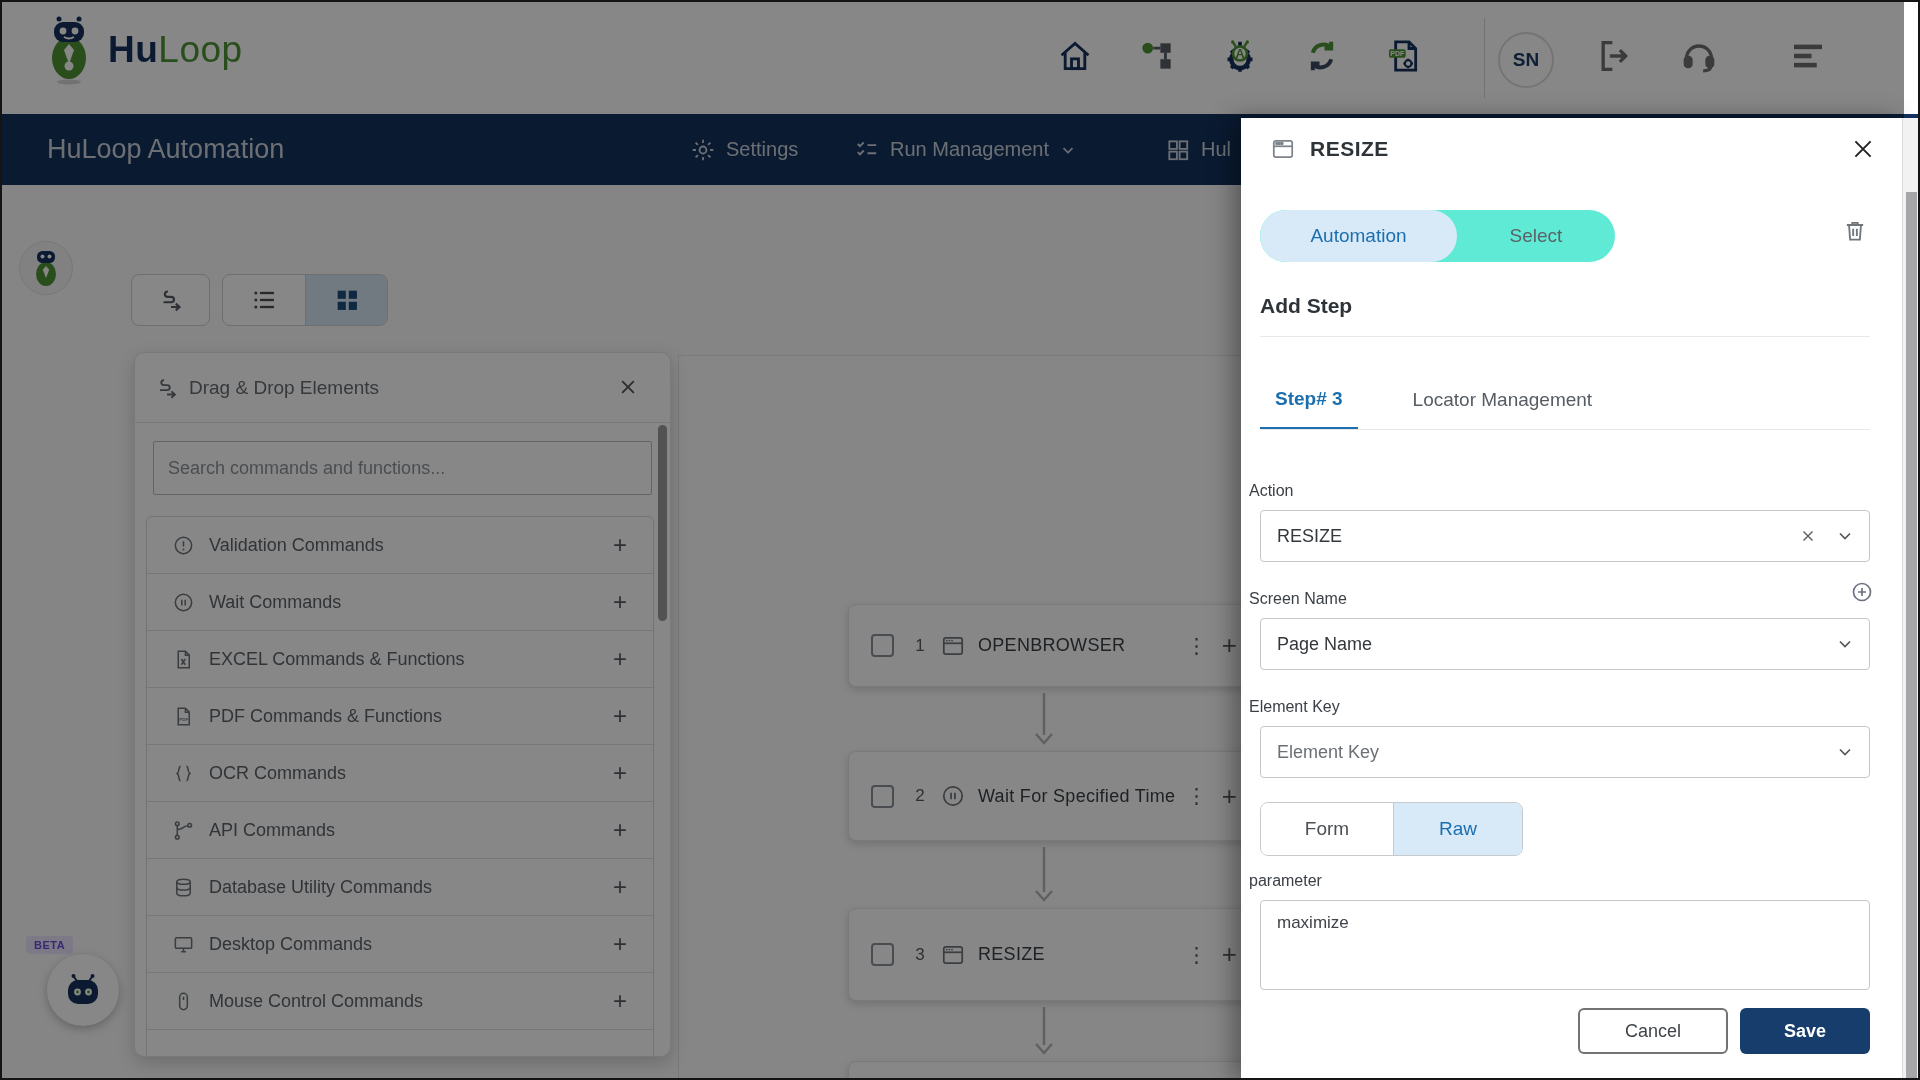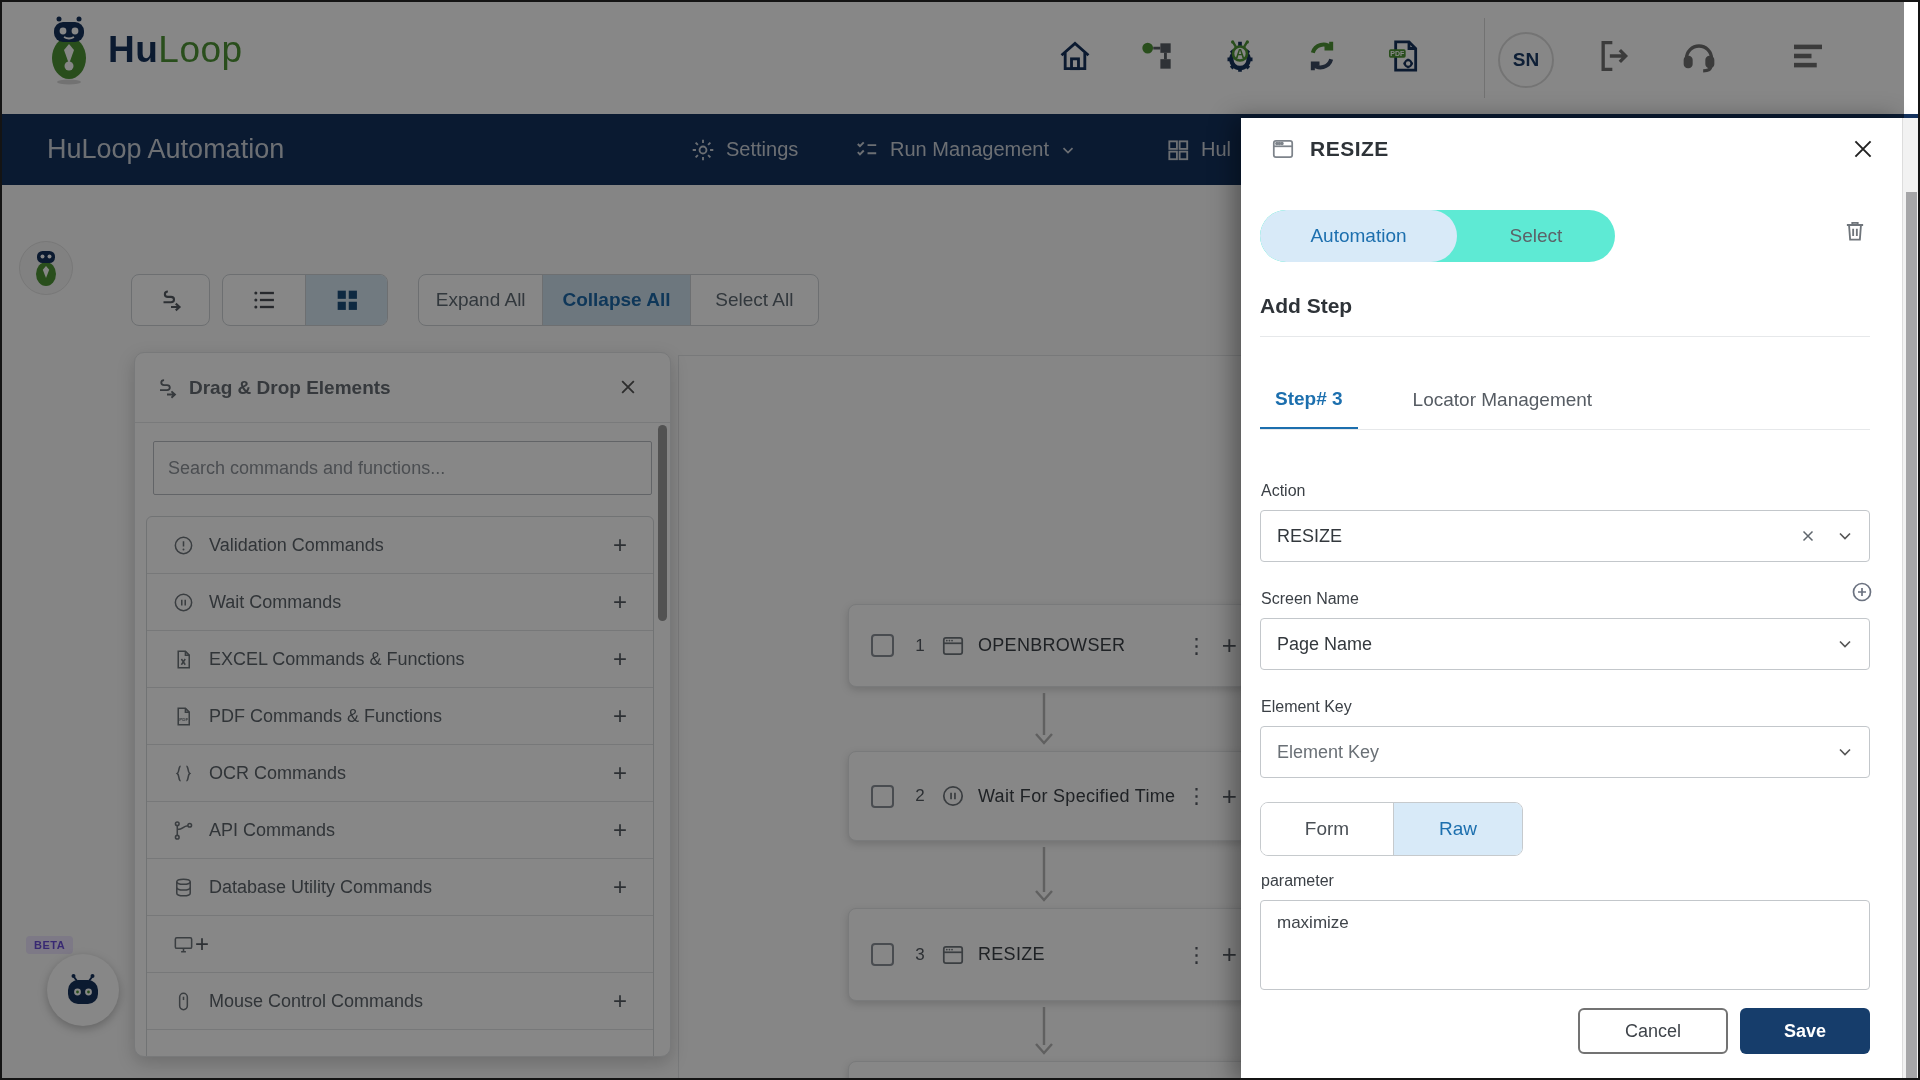--- a/index.html
+++ b/index.html
@@ -43,21 +43,21 @@
   .step-num{margin-left:16px;font-size:17px;color:#565c63;width:20px;text-align:center;}
   .step-ico{margin-left:10px;color:#6f757b;flex:none;}
   .step-label{margin-left:12px;font-size:18px;color:#3c4147;letter-spacing:.3px;white-space:nowrap;}
   .step-kebab{position:absolute;right:40px;font-size:21px;color:#565c63;cursor:pointer;}
   .step-plus{position:absolute;right:10px;font-size:26px;font-weight:300;color:#565c63;cursor:pointer;}
   .flow-arrow{position:absolute;color:#b5b5b5;}
   
   .palette{position:absolute;left:132px;top:167px;width:535px;height:703px;background:#fff;border:1px solid #e2e4e6;
            border-radius:10px;box-shadow:0 6px 18px rgba(0,0,0,.18);overflow:hidden;}
   .pal-head{position:absolute;left:0;top:0;width:100%;height:70px;display:flex;align-items:center;border-bottom:1px solid #e4e6e8;box-sizing:border-box;}
-  .pal-title{margin-left:54px;font-size:19px;color:#666d73;font-weight:bold;}
+  .pal-title{margin-left:54px;font-size:19px;color:#666d73;}
   .pal-close{position:absolute;right:32px;top:24px;color:#555;cursor:pointer;}
   .pal-search{position:absolute;left:18px;top:88px;width:499px;height:54px;border:1px solid #b9bdc2;border-radius:2px;
               font-size:18px;color:#3c4147;padding:0 14px;box-sizing:border-box;font-family:"Liberation Sans",sans-serif;background:#fff;}
   .pal-search::placeholder{color:#8e939a;}
   .pal-scroll{position:absolute;right:3px;top:72px;width:9px;height:196px;background:#9b9b9b;border-radius:5px;}
   .pal-list{position:absolute;left:11px;top:163px;width:506px;border:1px solid #d6d9dc;border-radius:6px;overflow:hidden;background:#fff;}
   .pal-row{height:56px;display:flex;align-items:center;border-bottom:1px solid #e1e3e5;cursor:pointer;}
   .pal-row .ric{margin-left:24px;color:#6f757b;flex:none;width:24px;display:flex;justify-content:center;}
   .pal-row .rlb{margin-left:14px;font-size:18px;color:#5d646b;flex:1;}
   .pal-row .rpl{margin-right:26px;font-size:24px;font-weight:300;color:#565c63;}
@@ -78,21 +78,21 @@
   .dw-pill{height:100%;display:flex;align-items:center;justify-content:center;font-size:19px;cursor:pointer;}
   .dw-pill.on{background:#d8eaf8;color:#1c6fae;border-radius:26px;}
   .dw-pill.off{color:#5c6268;}
   .dw-trash{position:absolute;right:36px;top:100px;color:#6f757b;cursor:pointer;}
   .dw-addstep{position:absolute;left:19px;top:176px;font-size:21px;font-weight:700;color:#2e3338;}
   .dw-div{position:absolute;left:19px;width:610px;height:1px;background:#e6e8ea;}
   .dw-tabs{position:absolute;left:19px;top:252px;height:60px;display:flex;align-items:center;}
   .dw-tab{font-size:19px;padding:0 15px;height:100%;display:flex;align-items:center;cursor:pointer;}
   .dw-tab.on{color:#1c6fae;font-weight:700;border-bottom:3px solid #1c6fae;box-sizing:border-box;}
   .dw-tab.off{color:#565c63;margin-left:40px;}
-  .dw-label{position:absolute;left:20px;font-size:16px;color:#3b4046;font-weight:500;}
+  .dw-label{position:absolute;left:8px;font-size:16px;color:#3b4046;font-weight:500;}
   .dw-select{position:absolute;left:19px;width:610px;height:52px;border:1px solid #c3c7cb;border-radius:4px;
              display:flex;align-items:center;font-size:18px;color:#33383d;padding-left:16px;box-sizing:border-box;cursor:pointer;background:#fff;}
   .dw-select .chev{position:absolute;right:14px;color:#555;}
   .dw-select .clr{position:absolute;right:52px;color:#5f666d;}
   .dw-select.ghost{color:#6a7076;}
   .mode{position:absolute;left:19px;top:684px;height:52px;display:flex;border:1px solid #c6cacd;border-radius:8px;overflow:hidden;}
   .mode-seg{width:132px;display:flex;align-items:center;justify-content:center;font-size:19px;cursor:pointer;}
   .mode-seg.off{background:#fff;color:#4a5056;border-right:1px solid #c6cacd;}
   .mode-seg.on{background:#d8eaf8;color:#1c6fae;width:128px;}
   .dw-textarea{position:absolute;left:19px;top:782px;width:610px;height:90px;border:1px solid #c3c7cb;border-radius:4px;
@@ -256,25 +256,20 @@
         </svg>
       </div>
       <div class="tb-seg active-blue" style="width:83px">
         <svg width="28" height="28" viewBox="0 0 24 24">
           <rect x="4" y="4" width="7" height="7" fill="#1c4f7c"></rect>
             <rect x="13.5" y="4" width="7" height="7" fill="#1c4f7c"></rect>
           <rect x="4" y="13.5" width="7" height="7" fill="#1c4f7c"></rect>
             <rect x="13.5" y="13.5" width="7" height="7" fill="#1c4f7c"></rect>
         </svg>
       </div>
-    </div>
-    <div class="tb-group" style="left:416px;width:401px">
-      <div class="tb-seg" style="width:124px">Expand All</div>
-      <div class="tb-seg active-txt" style="width:148px">Collapse All</div>
-      <div class="tb-seg" style="width:129px">Select All</div>
     </div>
 
     <div class="canvas" id="canvas">
         <div class="step-card" style="top: 248px; height: 83px;">
           <span class="chk"></span>
           <span class="step-num">1</span>
           <span class="step-ico">
             <svg width="26" height="26" viewBox="0 0 24 24" fill="none" stroke="currentColor" stroke-width="1.6">
               <rect x="3.5" y="4.5" width="17" height="15" rx="2"></rect>
               <path d="M3.5 9.5h17"></path>
@@ -420,20 +415,21 @@
             <span class="rlb">Database Utility Commands</span>
             <span class="rpl">+</span>
           </div>
           <div class="pal-row">
             <span class="ric">
               <svg width="23" height="23" viewBox="0 0 24 24" fill="none" stroke="currentColor" stroke-width="1.6">
                 <rect x="3.5" y="5" width="17" height="11" rx="1.5"></rect>
                 <path d="M9.5 19.5h5M12 16v3.5"></path>
               </svg>
             </span>
+            <span class="rlb">Desktop Commands</span>
             <span class="rpl">+</span>
           </div>
           <div class="pal-row">
             <span class="ric">
               <svg width="23" height="23" viewBox="0 0 24 24" fill="none" stroke="currentColor" stroke-width="1.6">
                 <rect x="8" y="3.5" width="8" height="17" rx="4"></rect>
                 <path d="M12 7v3.5"></path>
               </svg>
             </span>
             <span class="rlb">Mouse Control Commands</span>

